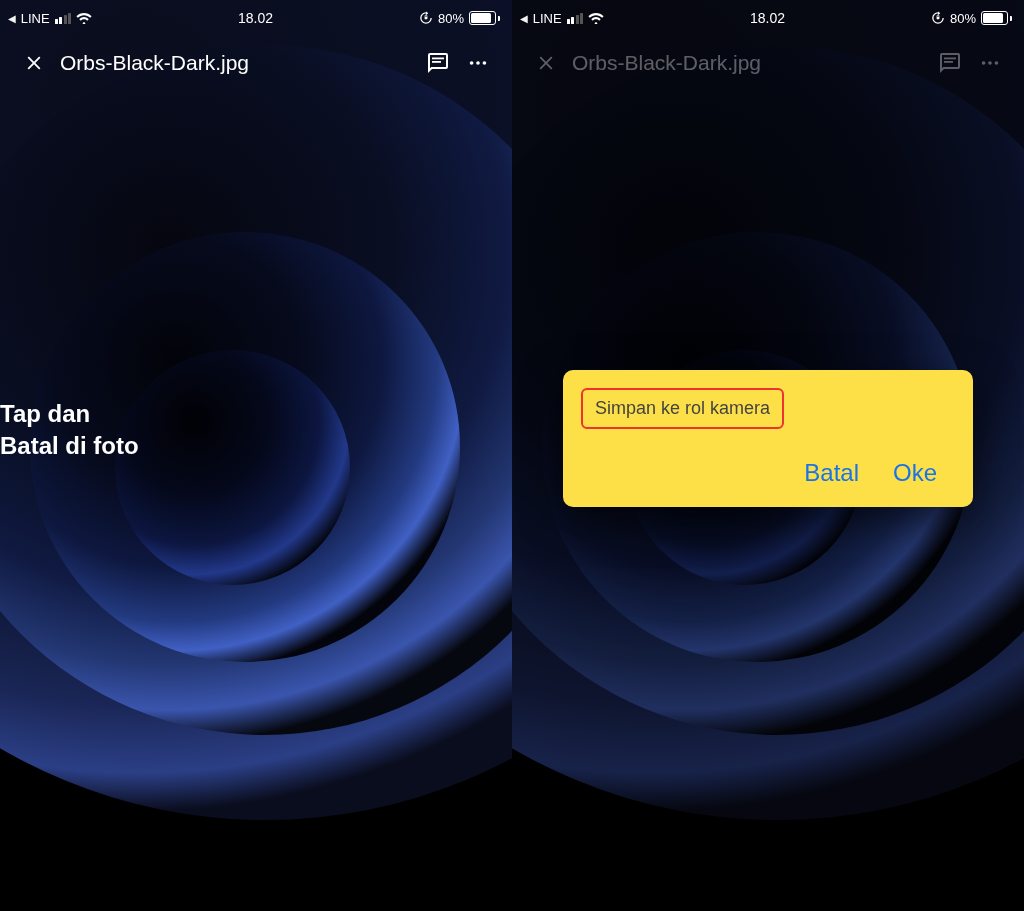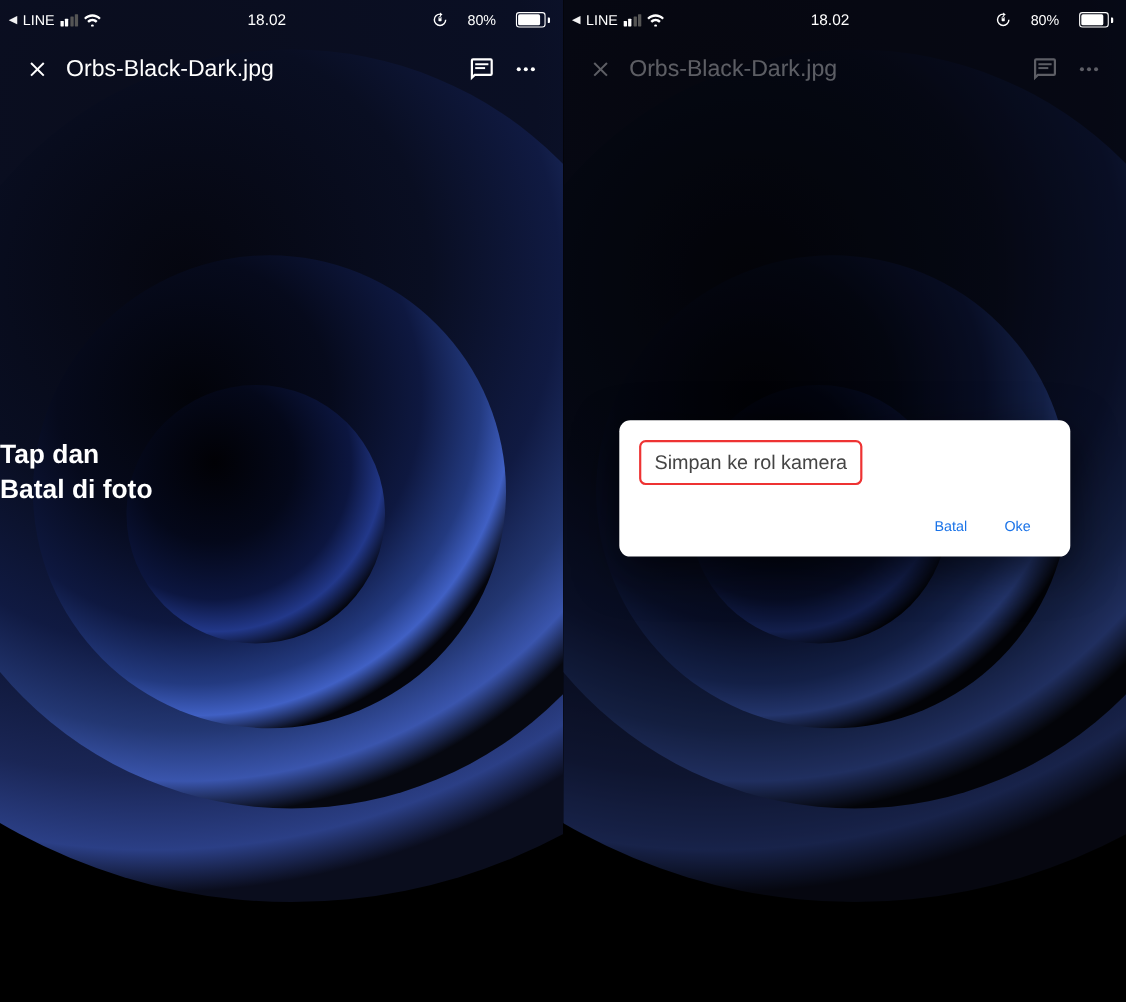--- a/index.html
+++ b/index.html
@@ -3,21 +3,21 @@
 <meta charset="utf-8">
 <style>
   html,body{margin:0;padding:0;background:#1a1a1a;font-family:-apple-system,Helvetica,Arial,sans-serif;}
   .stage{position:relative;width:1024px;height:911px;background:#000;}
   .phone{position:absolute;top:0;width:512px;height:911px;background:#000;overflow:hidden;}
   .phone.left{left:0;}
   .phone.right{left:512px;}
   
   .status-bar{position:absolute;top:0;left:0;right:0;height:28px;display:flex;align-items:center;justify-content:space-between;padding:4px 12px 0 8px;color:#fff;font-size:13px;font-weight:500;z-index:20;}
   .sb-left{display:flex;align-items:center;gap:5px;}
-  .sb-right{display:flex;align-items:center;gap:18px;}
+  .sb-right{display:flex;align-items:center;gap:5px;}
   .tri{font-size:10px;opacity:.95;}
   .sig-bars{display:inline-flex;align-items:flex-end;gap:1.5px;}
   .sig-bars span{display:inline-block;width:3px;background:#fff;border-radius:.5px;}
   .sig-bars span:nth-child(1){height:5px;}
   .sig-bars span:nth-child(2){height:7px;}
   .sig-bars span:nth-child(3){height:9px;background:#555;}
   .sig-bars span:nth-child(4){height:11px;background:#555;}
   .wifi-ic svg{display:block;}
   .clock{font-size:14px;font-weight:400;}
   .lock-ic svg{display:block;}
@@ -39,24 +39,24 @@
   .orb.o2{width:690px;height:690px;left:-80px;top:45px;
     background:radial-gradient(circle at 36% 30%, #05060f 0%, #090e22 34%, #101a42 52%, #233773 63%, #3a55ad 70%, #060810 75%);}
   .orb.o3{width:430px;height:430px;left:30px;top:232px;
     background:radial-gradient(circle at 34% 30%, #020309 0%, #060a1c 30%, #0e1840 50%, #233a80 63%, #4060c4 70%, #04050c 76%);}
   .orb.o4{width:235px;height:235px;left:115px;top:350px;
     background:radial-gradient(circle at 34% 30%, #010105 0%, #04081a 32%, #0c1640 55%, #22388a 68%, #04060f 78%);}
   .phone.right .wall{filter:brightness(.55);}
   
   .instruction{position:absolute;left:0;right:0;top:398px;text-align:left;color:#fff;font-size:24px;font-weight:700;line-height:1.35;z-index:15;}
   
-  .dialog{position:absolute;left:50%;top:382px;transform:translateX(-50%);width:410px;background:#ffffff;border-radius:10px;box-shadow:0 12px 40px rgba(0,0,0,.55);z-index:30;padding:18px 18px 10px 18px;box-sizing:border-box;}
+  .dialog{position:absolute;left:50%;top:370px;transform:translateX(-50%);width:410px;background:#fde047;border-radius:10px;box-shadow:0 12px 40px rgba(0,0,0,.55);z-index:30;padding:18px 18px 10px 18px;box-sizing:border-box;}
   .dlg-msg{display:inline-block;border:2px solid #e33;border-radius:6px;padding:8px 12px;font-size:18px;color:#444;}
   .dlg-actions{display:flex;justify-content:flex-end;gap:34px;padding:30px 18px 10px 0;}
-  .dlg-btn{color:#1a73e8;font-size:13px;font-weight:500;}
+  .dlg-btn{color:#1a73e8;font-size:24px;font-weight:500;}
   
   .watermark{position:absolute;left:50%;top:306px;transform:translateX(-50%);color:#fff;font-size:30px;font-weight:800;z-index:50;letter-spacing:.2px;}
 </style>
 </head>
 <body>
 
 <div class="stage">
 
   <div class="phone left">
     <div class="wall">

